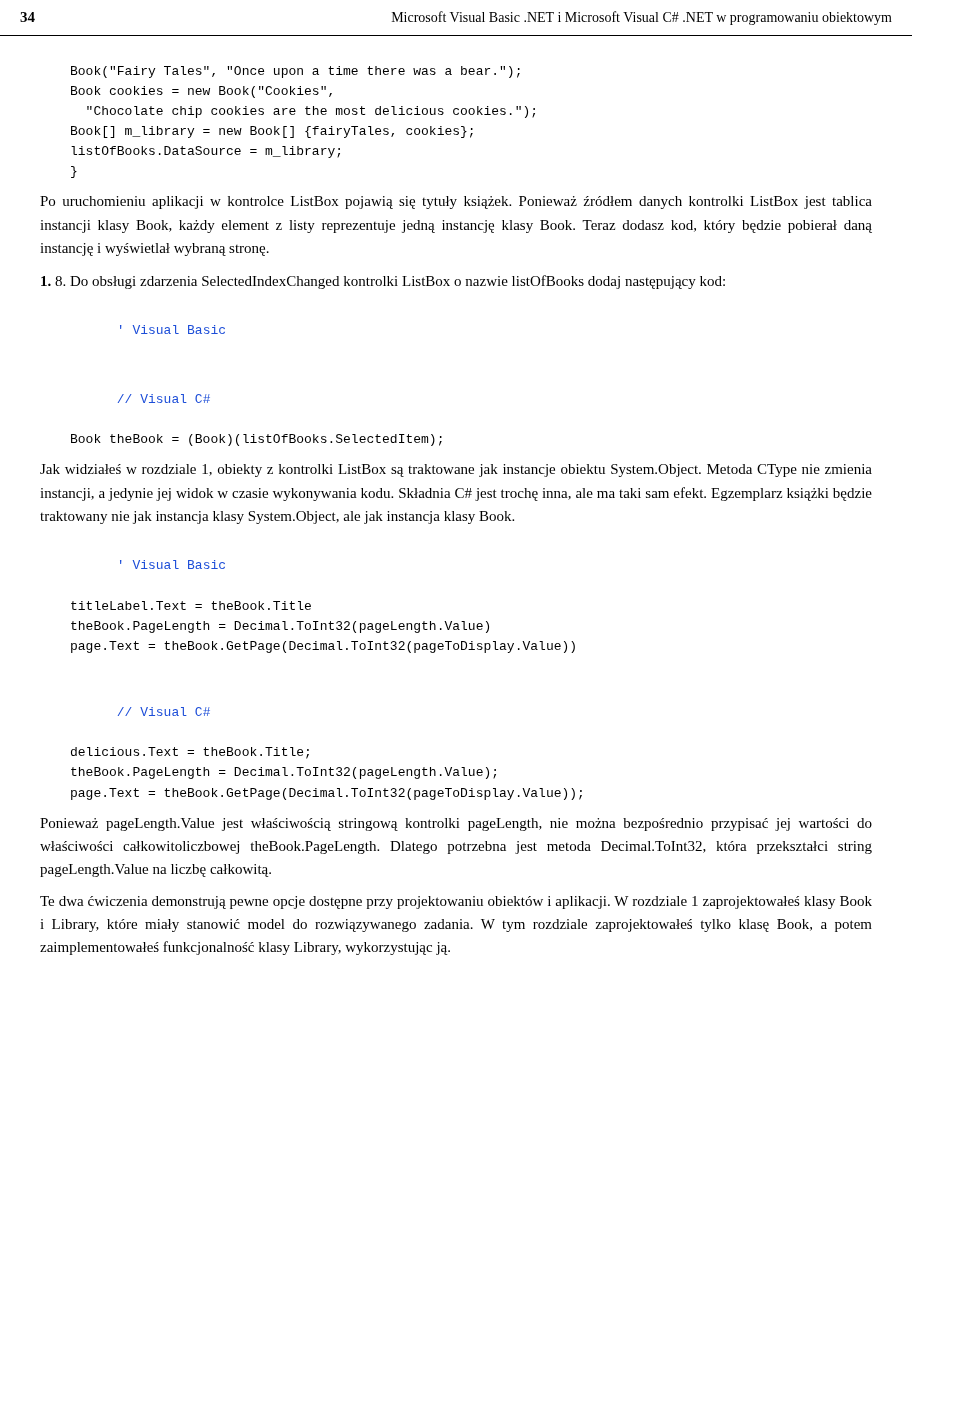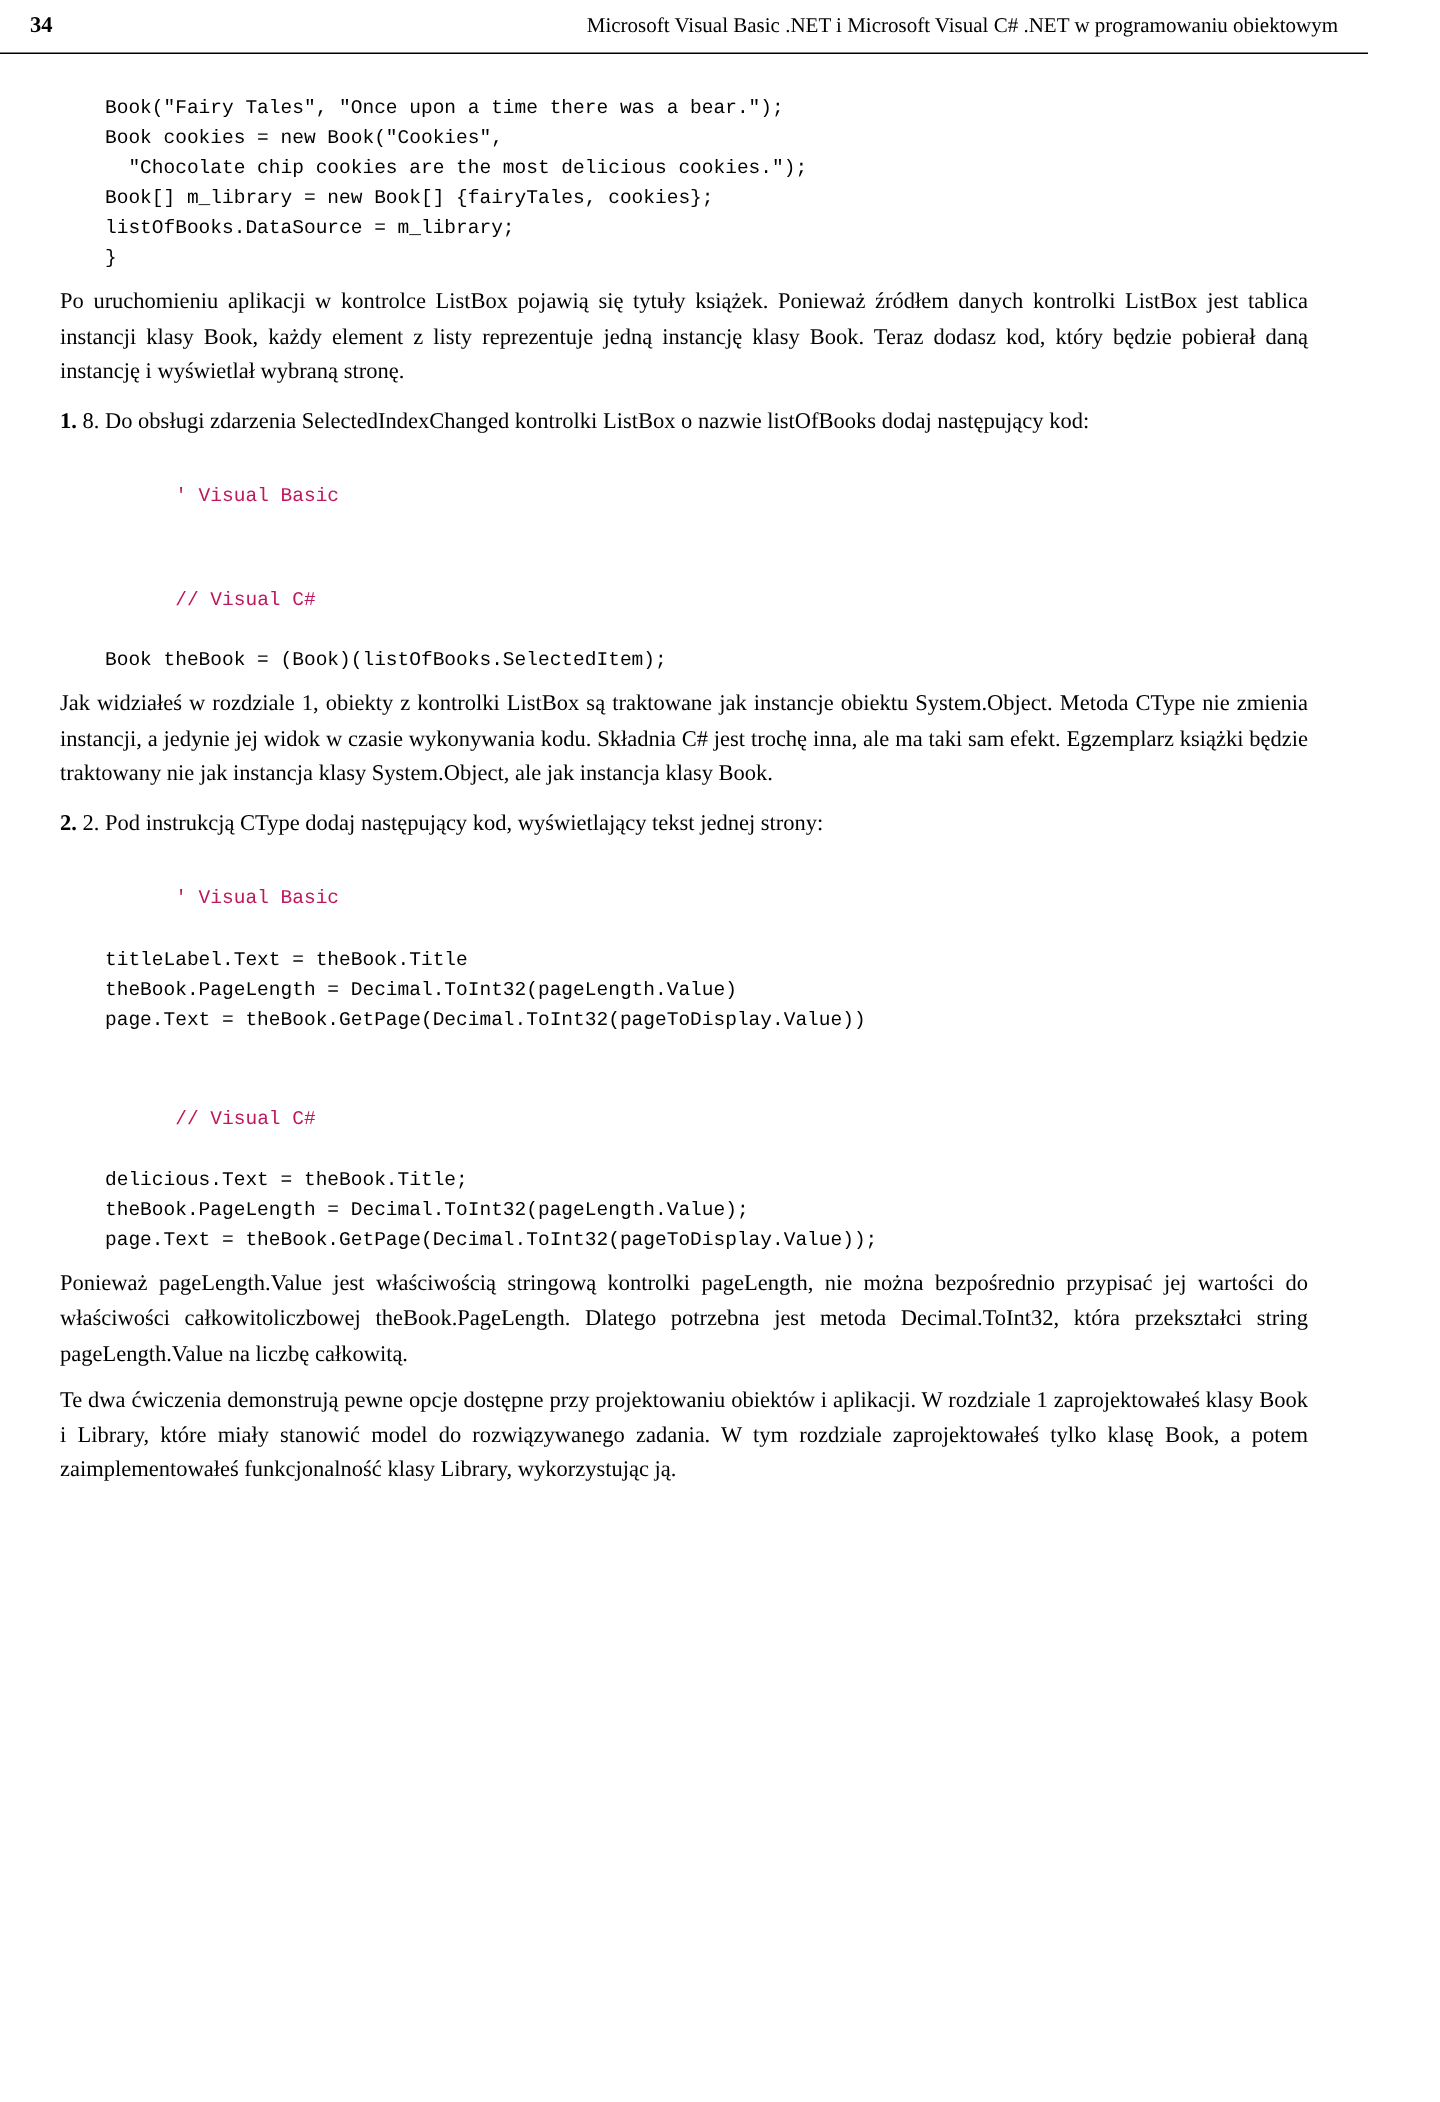--- a/index.html
+++ b/index.html
@@ -63,21 +63,21 @@
       font-size: 15px;
       line-height: 1.55;
     }
     .numbered-item .num {
       font-weight: bold;
     }
     .indent {
       margin-left: 30px;
     }
     .code-comment {
-      color: #be185d;
+      color: #1d4ed8;
     }
   </style>
 </head>
 <body>
 
 <div class="page-container">
 
   <div class="header-bar">
     <span class="header-page-num">34</span>
     <span class="header-title">Microsoft Visual Basic .NET i Microsoft Visual C# .NET w programowaniu obiektowym</span>
@@ -106,24 +106,20 @@
 
     <div class="code-block indent" style="margin-bottom:0;">
       <span class="code-comment">// Visual C#</span>
     </div>
     <div class="code-block indent" style="margin-top:0;">Book theBook = (Book)(listOfBooks.SelectedItem);</div>
 
     <p class="para">
       <span>Jak widziałeś w rozdziale 1, obiekty z kontrolki ListBox są traktowane jak instancje obiektu </span><span class="italic">System.Object</span><span>. Metoda </span><span class="italic">CType</span><span> nie zmienia instancji, a jedynie jej widok w czasie wykonywania kodu. Składnia C# jest trochę inna, ale ma taki sam efekt. Egzemplarz książki będzie traktowany nie jak instancja klasy </span><span class="italic">System.Object</span><span>, ale jak instancja klasy Book.</span>
     </p>
 
-    <p class="numbered-item">
-      <span class="num">2.</span>
-      <span>2. Pod instrukcją </span><span class="italic">CType</span><span> dodaj następujący kod, wyświetlający tekst jednej strony:</span>
-    </p>
 
     <div class="code-block indent" style="margin-bottom:0;">
       <span class="code-comment">' Visual Basic</span>
     </div>
     <div class="code-block indent" style="margin-top:0; margin-bottom:26px;">titleLabel.Text = theBook.Title
 theBook.PageLength = Decimal.ToInt32(pageLength.Value)
 page.Text = theBook.GetPage(Decimal.ToInt32(pageToDisplay.Value))</div>
 
     <div class="code-block indent" style="margin-bottom:0;">
       <span class="code-comment">// Visual C#</span>

